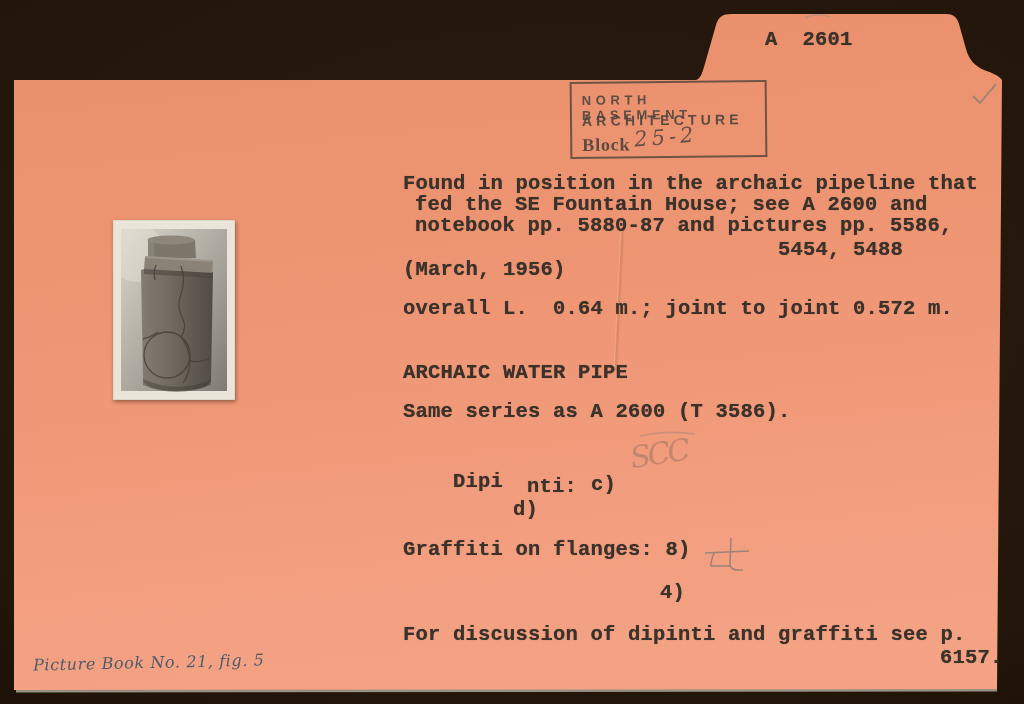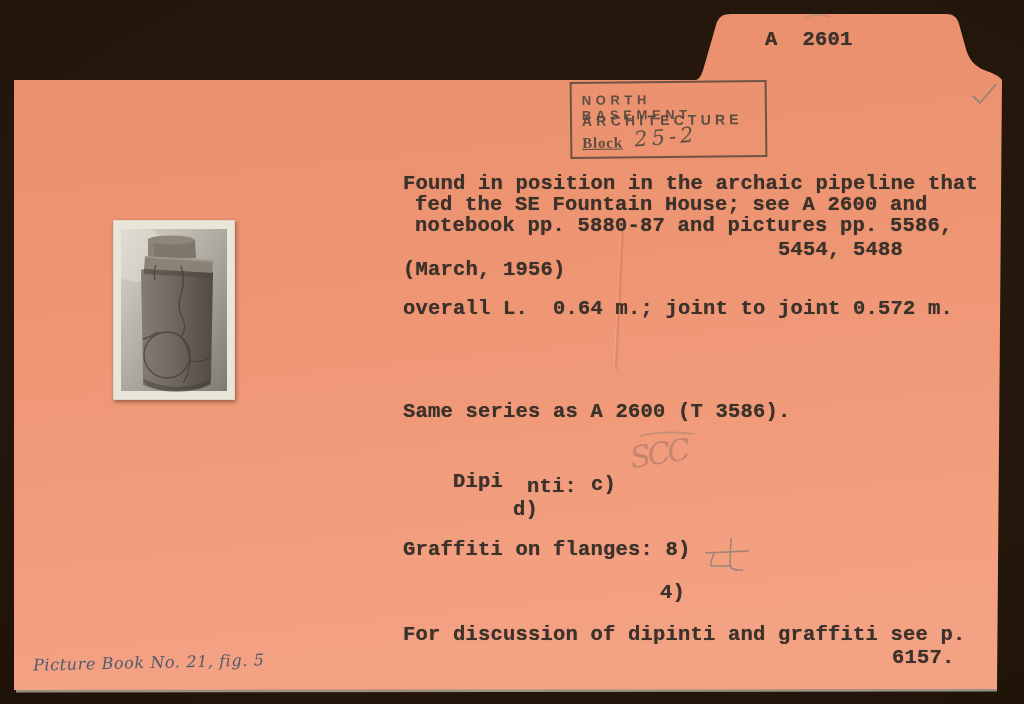--- a/index.html
+++ b/index.html
@@ -27,34 +27,34 @@
   .t-pages{left:778px;top:240px;text-align:center;}
   .t-date{left:403px;top:260px;}
   .t-measure{left:403px;top:299px;}
   .t-title{left:403px;top:363px;}
   .t-series{left:403px;top:402px;}
   .t-dipinti{left:403px;top:451px;}
   .t-d{left:513px;top:500px;}
   .t-graffiti{left:403px;top:540px;}
   .t-four{left:660px;top:583px;}
   .t-discussion{left:403px;top:625px;}
-  .t-pagenum{left:892px;top:648px;}
+  .t-pagenum{left:940px;top:648px;}
   .drop5{position:relative;top:5px;margin-left:24px;}
   .drop3{position:relative;top:3px;margin-left:14px;}
 
   
   .stamp{
     position:absolute;left:570px;top:81px;width:193px;height:73px;
     border:2px solid rgba(74,66,57,.78);
     transform:rotate(-.6deg);
   }
   .stamp span{position:absolute;color:#4c453e;}
   .stamp-l1{left:10px;top:9px;font-size:13px;font-weight:700;letter-spacing:4.6px;opacity:.88;}
   .stamp-l2{left:10px;top:29px;font-size:14px;font-weight:700;letter-spacing:4.2px;opacity:.9;}
-  .stamp-l3{left:10px;top:51px;font-size:15px;font-weight:700;font-family:"Liberation Serif",serif;letter-spacing:.8px;opacity:.9;text-decoration:underline;}
+  .stamp-l3{left:10px;top:51px;font-size:18px;font-weight:700;font-family:"Liberation Serif",serif;letter-spacing:.8px;opacity:.9;}
   .stamp-val{
     left:62px;top:42px;font-size:21px;font-style:italic;
     font-family:"DejaVu Serif",serif;color:#84796c;letter-spacing:4px;
     transform:rotate(-4deg);opacity:.85;font-weight:400;
   }
 
   
   .pen-note{
     position:absolute;left:33px;top:653px;
     font-family:"DejaVu Serif",serif;font-style:italic;
@@ -147,20 +147,21 @@
       <path d="M30 159 Q63 174 98 160 L98 165 Q63 179 30 165 Z" fill="#3d3933" opacity="0.45"></path>
     </svg>
   </div>
 
   <div class="typed t-found1">Found in position in the archaic pipeline that</div>
   <div class="typed t-found2">fed the SE Fountain House; see A 2600 and</div>
   <div class="typed t-found3">notebook pp. 5880-87 and pictures pp. 5586,</div>
   <div class="typed t-pages">5454, 5488</div>
   <div class="typed t-date">(March, 1956)</div>
   <div class="typed t-measure">overall L.  0.64 m.; joint to joint 0.572 m.</div>
+  <div class="typed t-title">ARCHAIC WATER PIPE</div>
   <div class="typed t-series">Same series as A 2600 (T 3586).</div>
 
   <div class="typed t-dipinti">
     <span>Dipi</span><span class="drop5">nti:</span><span class="drop3">c)</span>
   </div>
   <div class="typed t-d">d)</div>
 
   <div class="typed t-graffiti">Graffiti on flanges: 8)</div>
   <div class="typed t-four">4)</div>
 

